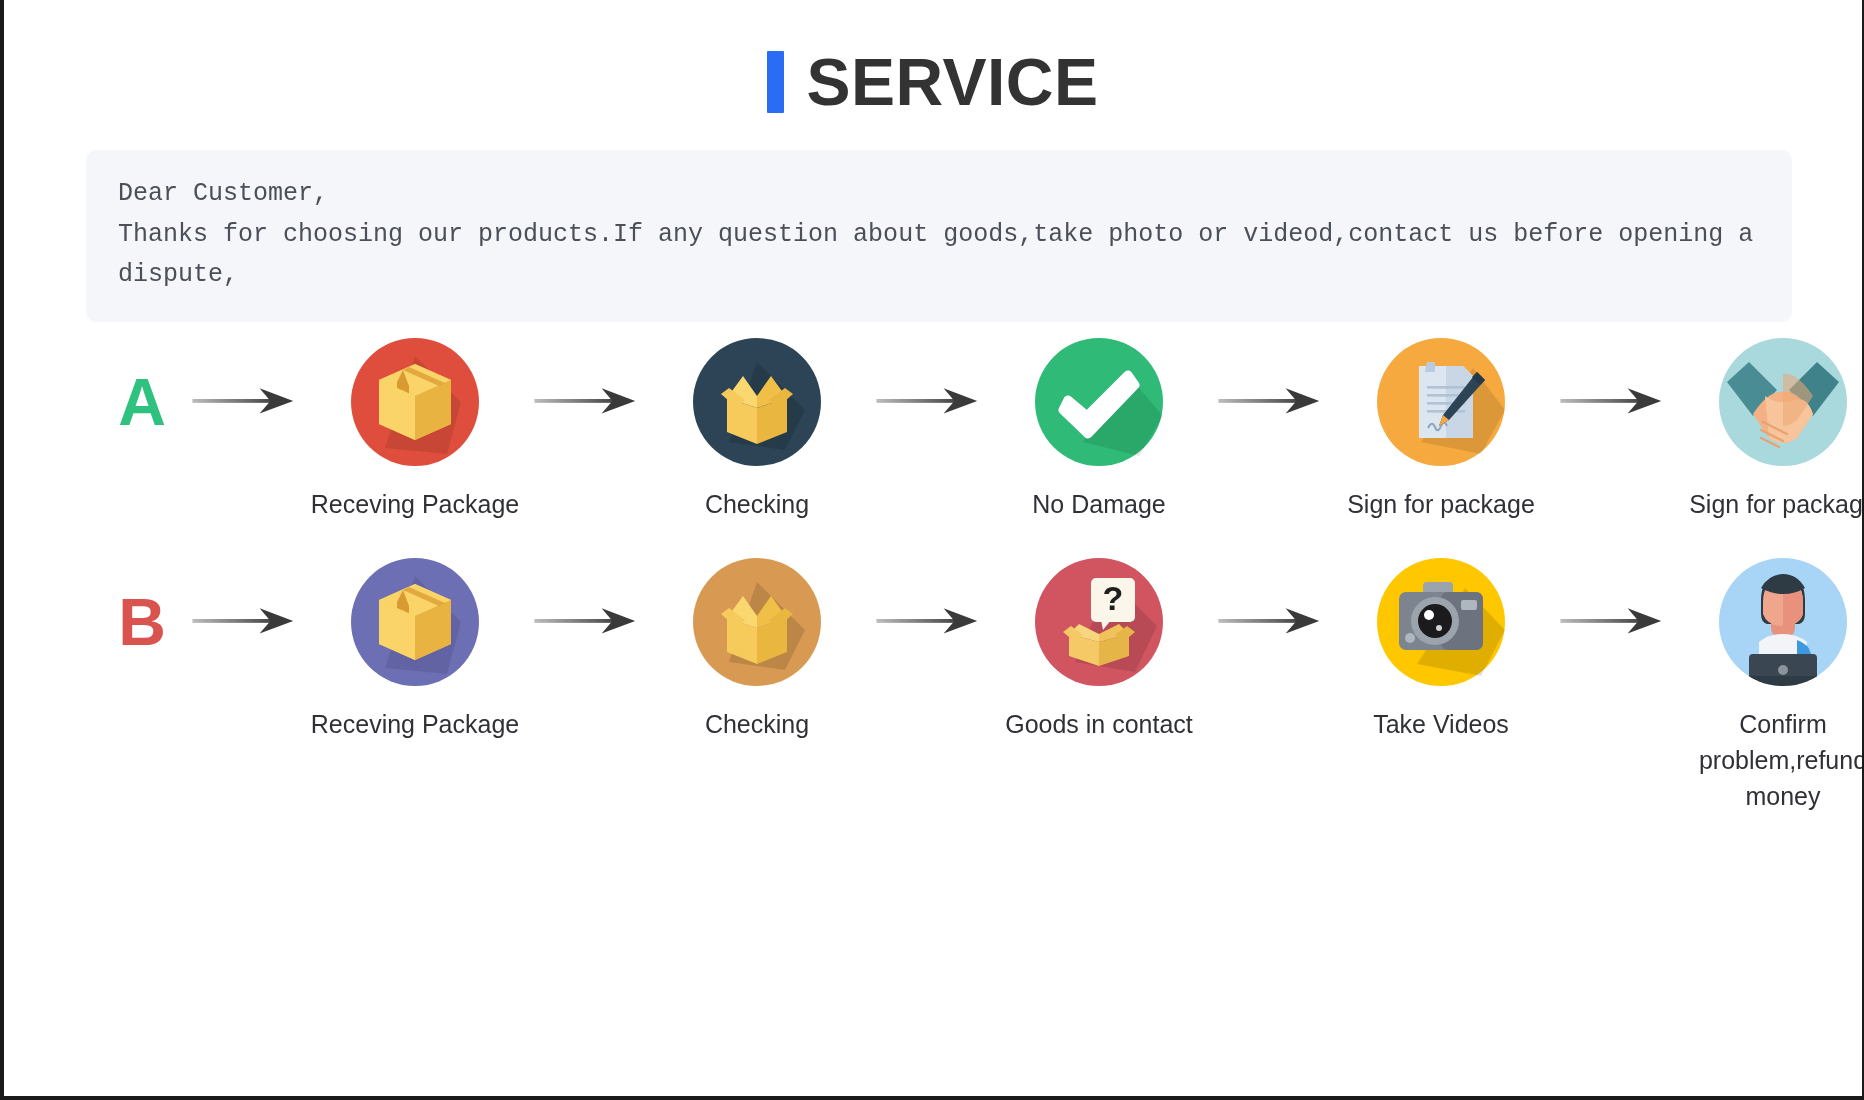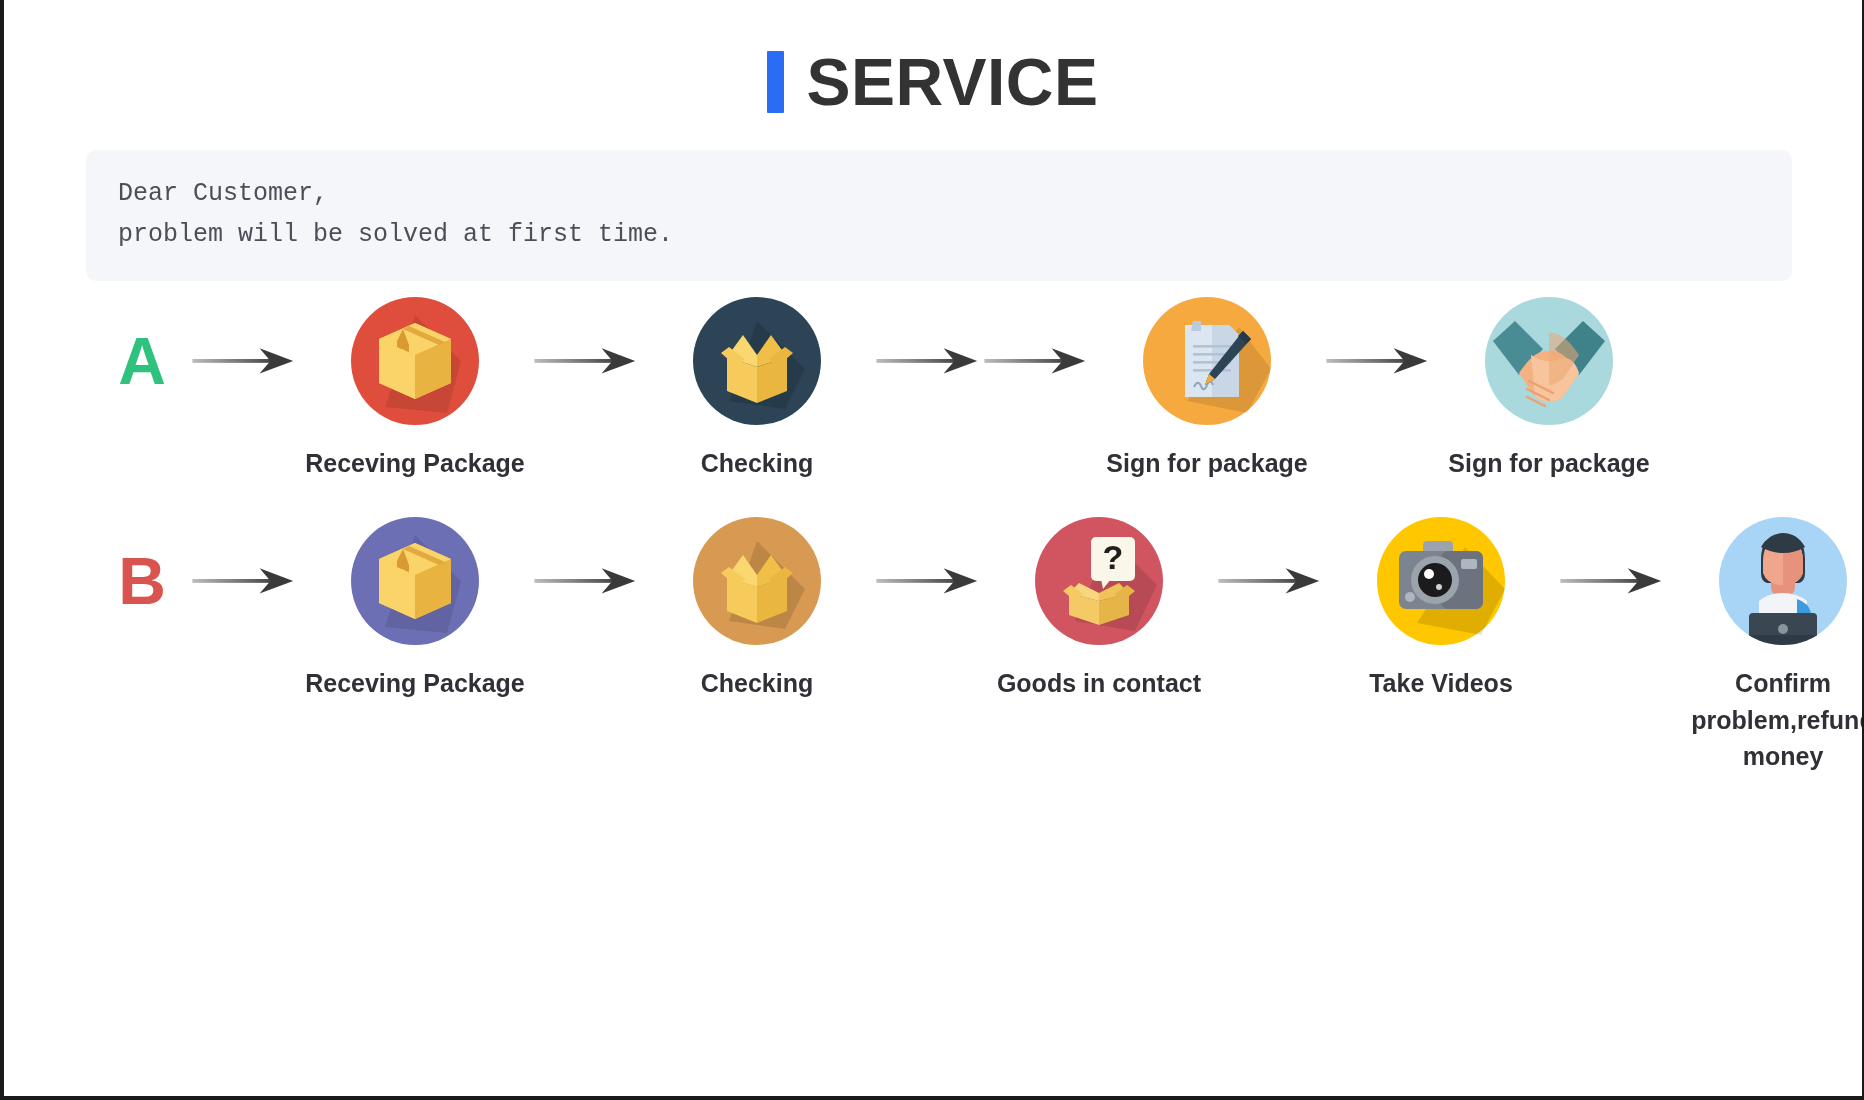--- a/index.html
+++ b/index.html
@@ -101,36 +101,35 @@
     position: relative;
   }
   .icon-wrap svg { display: block; width: 128px; height: 128px; }
   .step-label {
     margin-top: 20px;
     font-size: 25px;
     color: #2f3136;
     text-align: center;
     line-height: 1.45;
     max-width: 230px;
-    font-weight: bold;
   }
 </style>
 </head>
 <body>
 
 <div class="page">
 
   <div class="title-row">
     <span class="title-bar"></span>
     <span class="title-text">SERVICE</span>
   </div>
 
   <div class="notice">
     <p>Dear Customer,</p>
-    <p>problem will be solved at first time.</p>
+    <p>Thanks for choosing our products.If any question about goods,take photo or videod,contact us before opening a dispute,</p>
   </div>
 
   <div class="flow row-a">
 
     <div class="badge-cell">
       <span class="badge" style="color:#2ec27e">A</span>
     </div>
 
     <div class="arrow-cell">
       <svg viewBox="0 0 90 34">
@@ -184,20 +183,30 @@
       <div class="step-label">Checking</div>
     </div>
 
     <div class="arrow-cell">
       <svg viewBox="0 0 90 34">
         <rect x="2" y="15" width="72" height="3.2" fill="url(#ag1)"></rect>
         <path d="M58 6 L86 16.6 L58 27 L67 16.6 Z" fill="#3a3a3a"></path>
       </svg>
     </div>
 
+    <div class="step">
+      <div class="icon-wrap">
+        <svg viewBox="0 0 128 128">
+          <circle cx="64" cy="64" r="64" fill="#2FBB77"></circle>
+          <path d="M92 36 L128 78 L104 118 L48 104 Z" fill="#000" opacity="0.10"></path>
+          <path d="M33 62 L28 72 L53 96 L100 47 L93 37 L52 78 Z" fill="#ffffff" stroke="#ffffff" stroke-width="9" stroke-linejoin="round" stroke-linecap="round"></path>
+        </svg>
+      </div>
+      <div class="step-label">No Damage</div>
+    </div>
 
     <div class="arrow-cell">
       <svg viewBox="0 0 90 34">
         <rect x="2" y="15" width="72" height="3.2" fill="url(#ag1)"></rect>
         <path d="M58 6 L86 16.6 L58 27 L67 16.6 Z" fill="#3a3a3a"></path>
       </svg>
     </div>
 
     <div class="step">
       <div class="icon-wrap">

